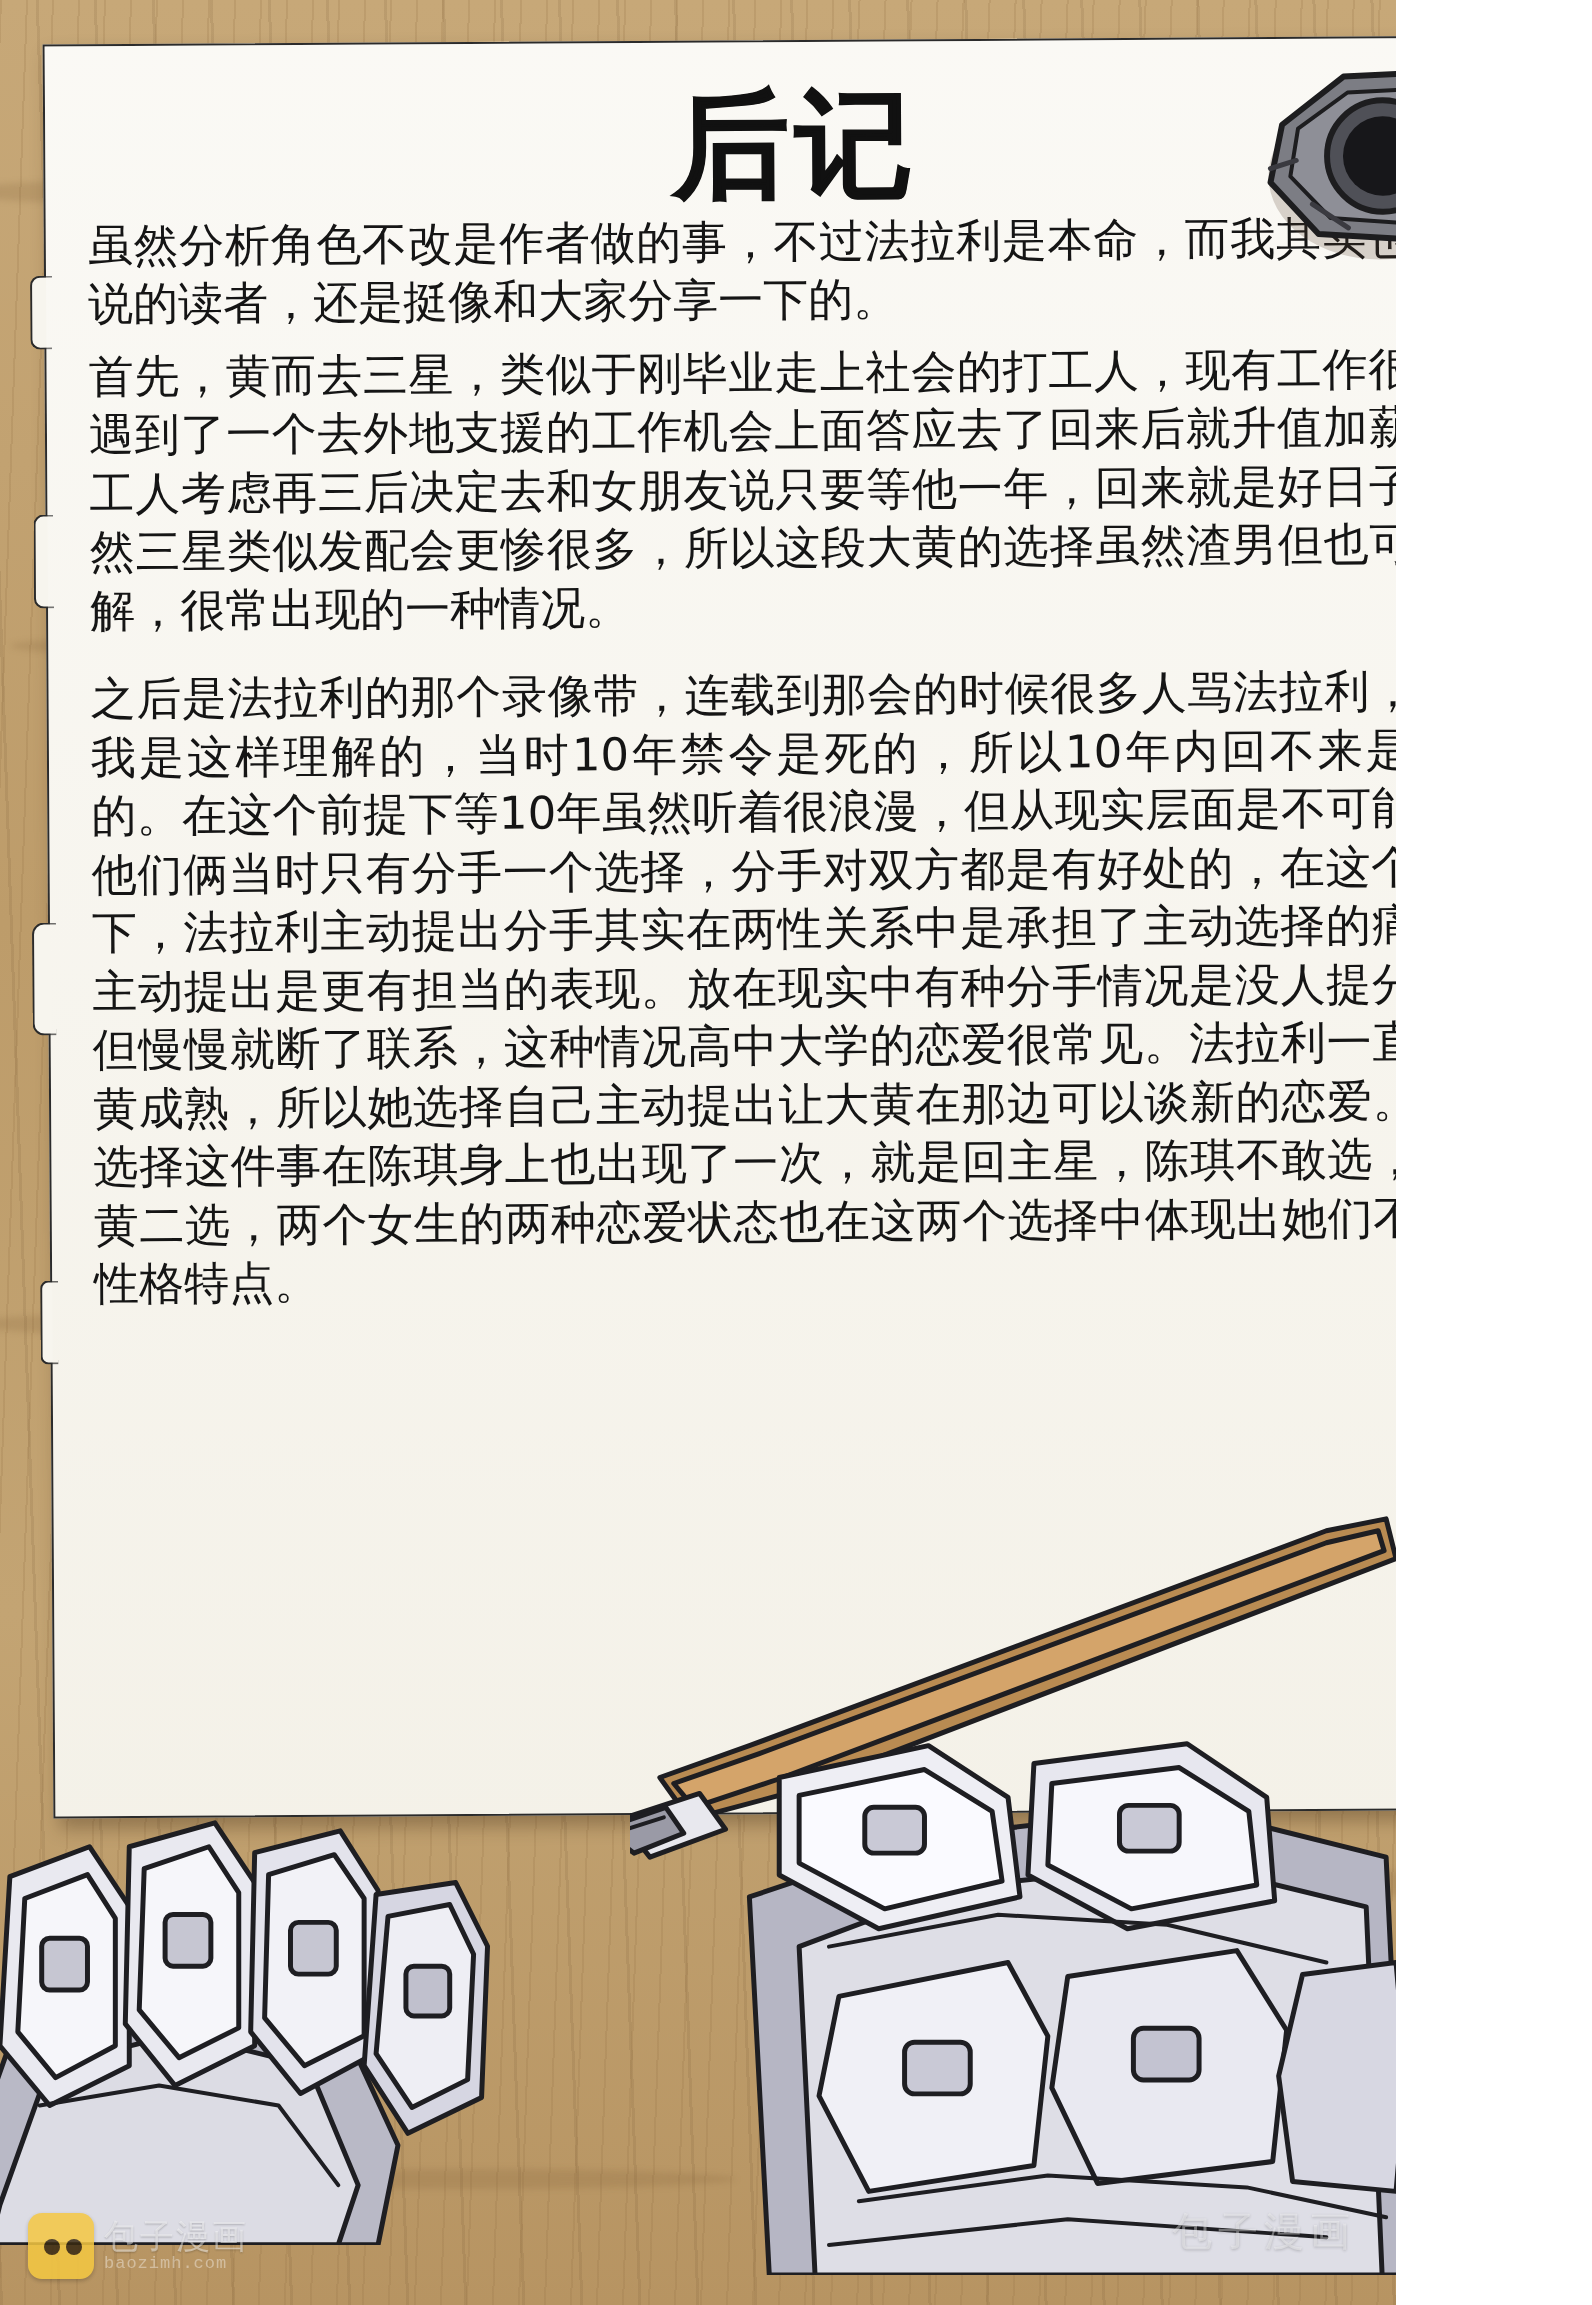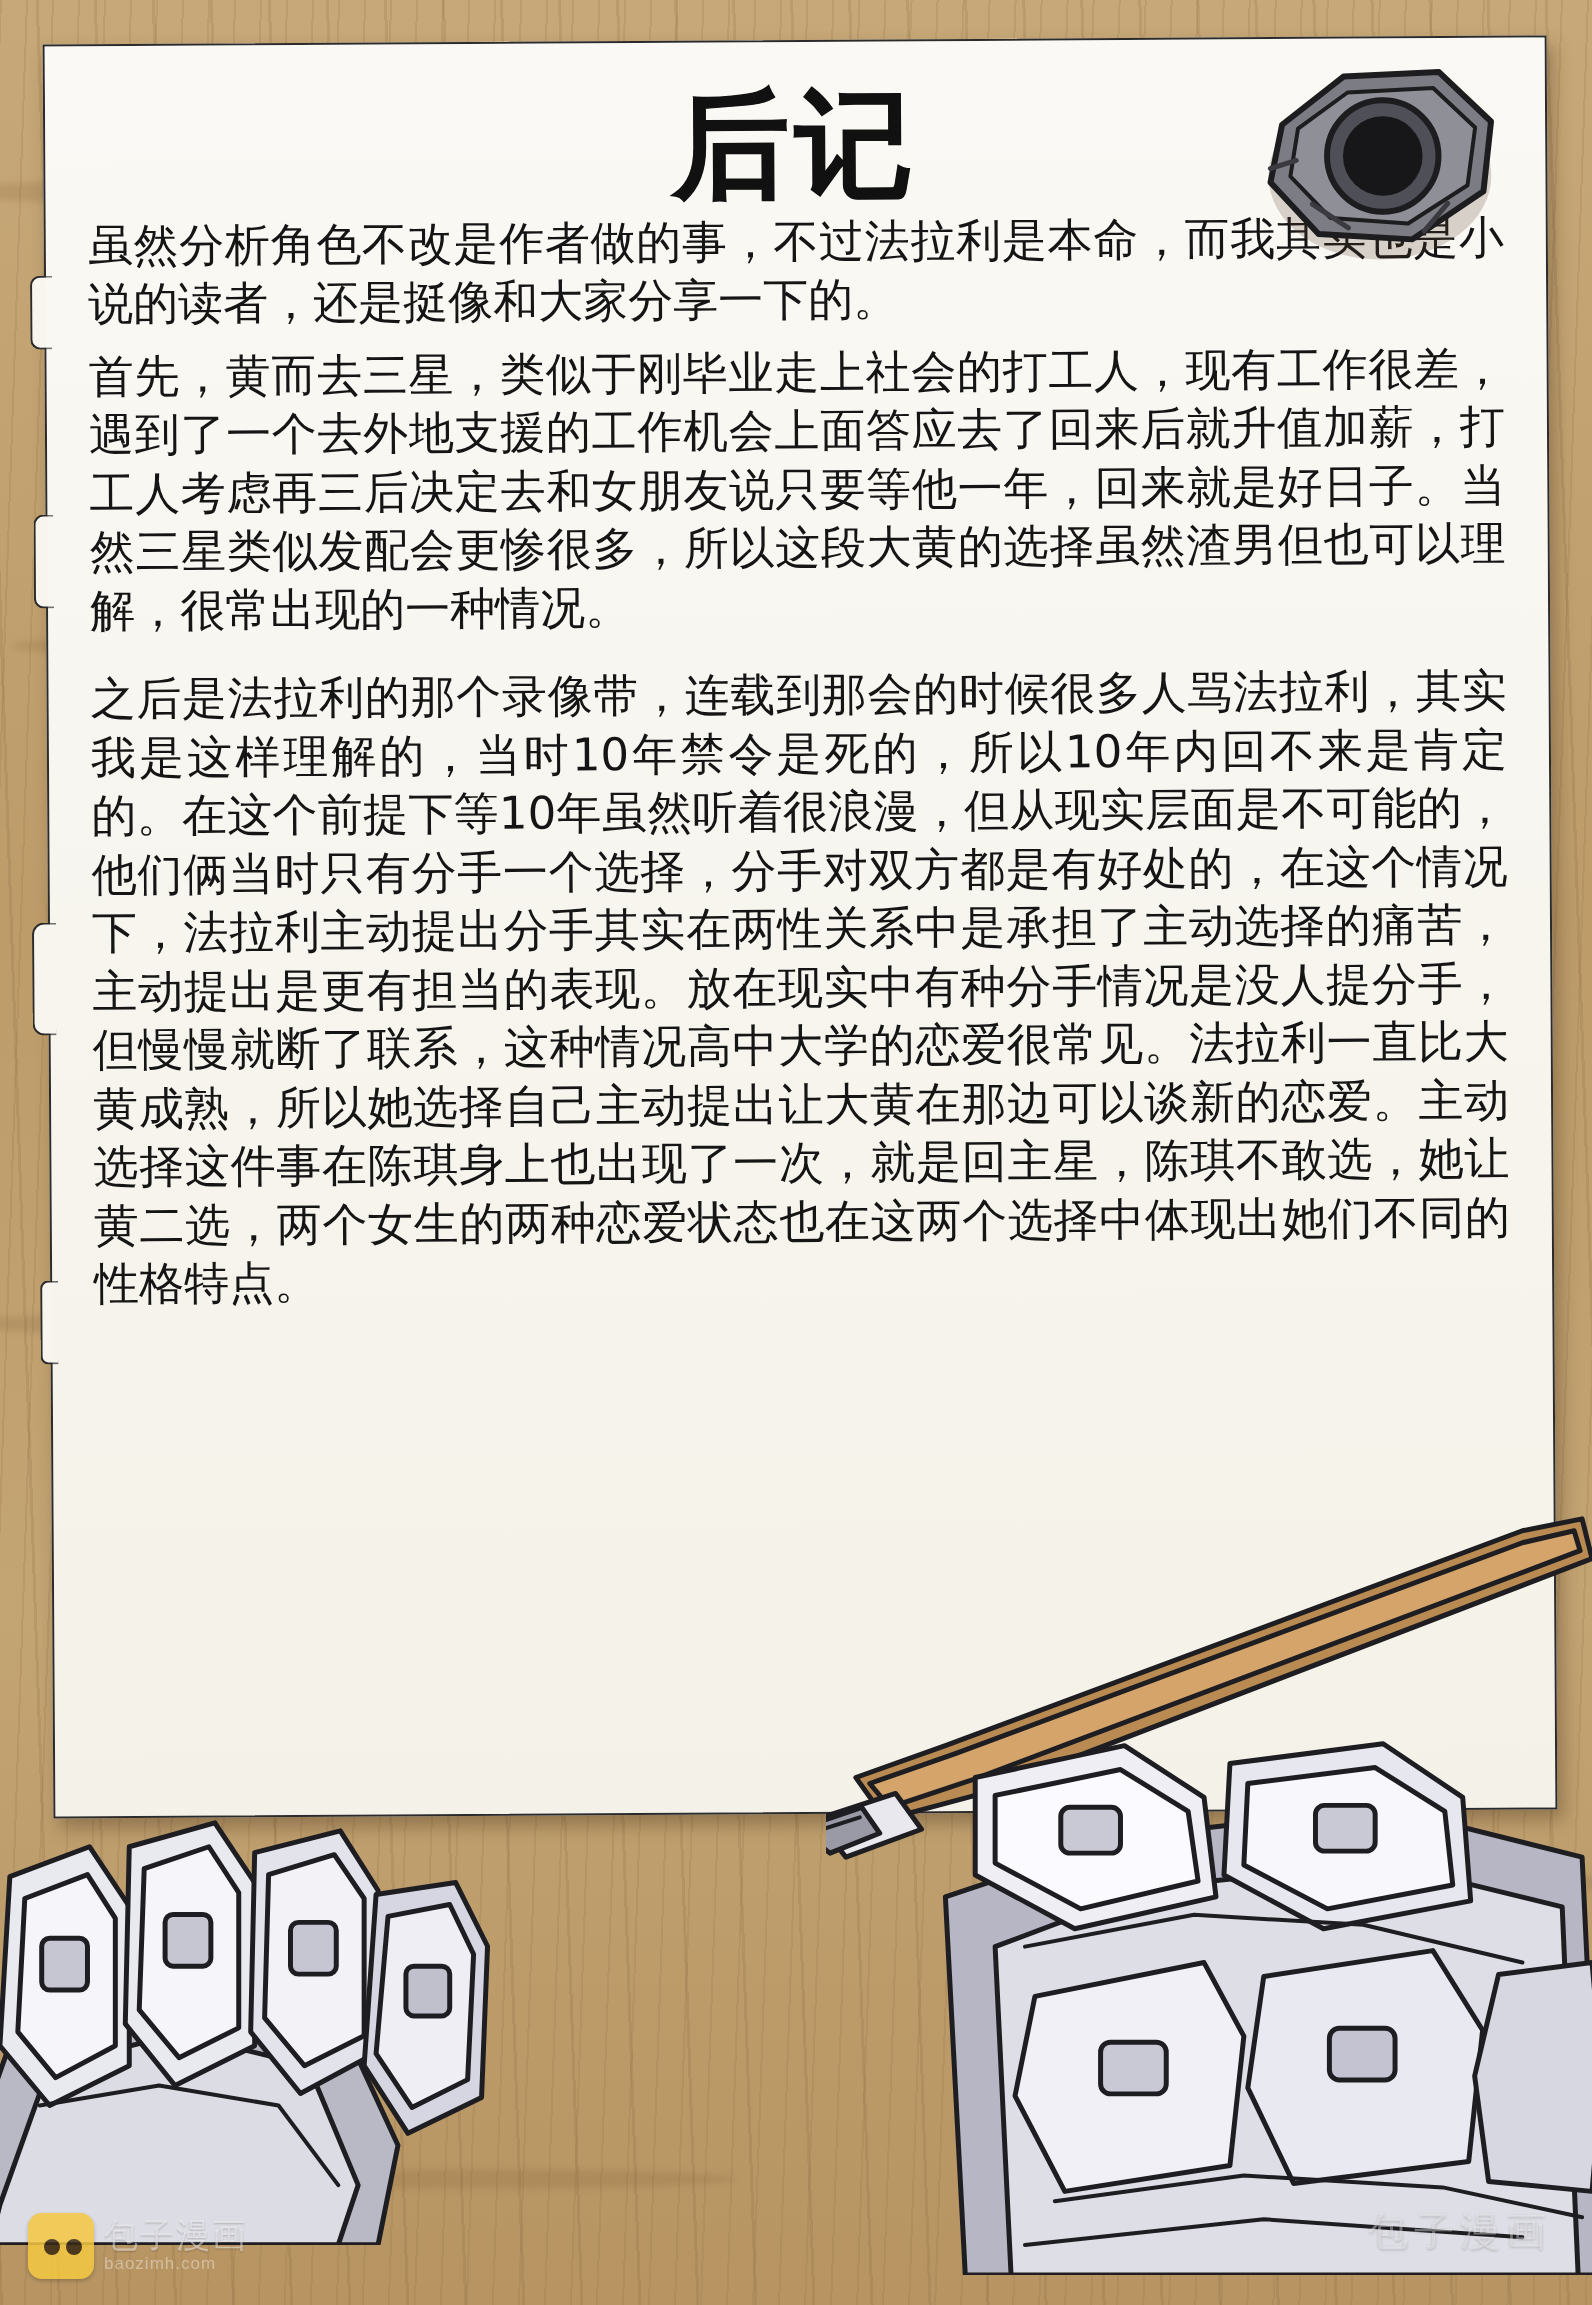--- a/index.html
+++ b/index.html
@@ -9,21 +9,21 @@
   }
   body {
     width: 1592px;
     height: 2305px;
     overflow: hidden;
     font-family: "Liberation Sans", sans-serif;
   }
 
   #page {
     position: relative;
-    width: 1592px;
+    width: 1396px;
     height: 2305px;
     overflow: hidden;
     background:
       repeating-linear-gradient(92deg,
         rgba(150,115,70,0.22) 0px,
         rgba(150,115,70,0.22) 2px,
         rgba(150,115,70,0.00) 2px,
         rgba(150,115,70,0.00) 26px),
       repeating-linear-gradient(88deg,
         rgba(110,80,45,0.14) 0px,
@@ -156,21 +156,21 @@
     font-size: 34px;
     font-family: "DejaVu Sans", sans-serif;
     letter-spacing: 2px;
     text-shadow: 0 1px 2px rgba(0,0,0,0.25);
     line-height: 1.05;
   }
   #wm-left .wm-sub {
     color: rgba(255,255,255,0.45);
     font-size: 17px;
     letter-spacing: 1px;
-    font-family: Liberation Sans, sans-serif;
+    font-family: Liberation Mono, monospace;
   }
   #wm-right {
     position: absolute;
     right: 40px;
     bottom: 46px;
     z-index: 12;
     color: rgba(255,255,255,0.38);
     font-size: 40px;
     letter-spacing: 6px;
     font-family: "DejaVu Sans", sans-serif;

